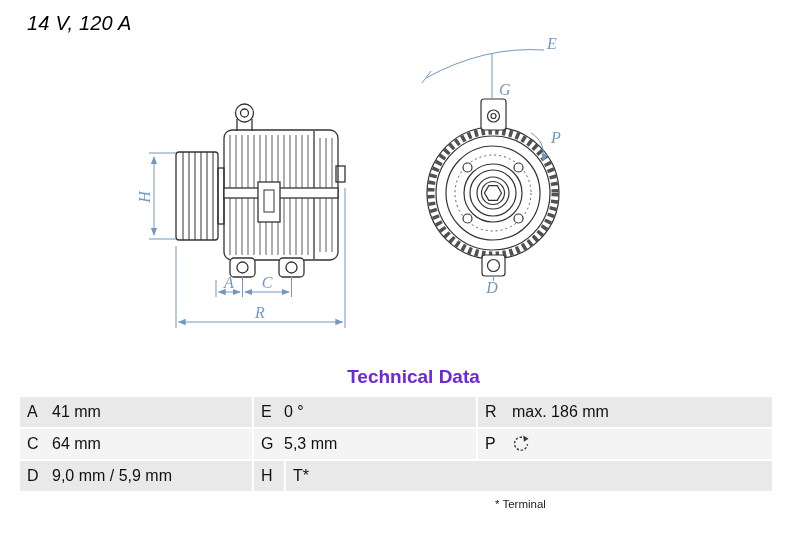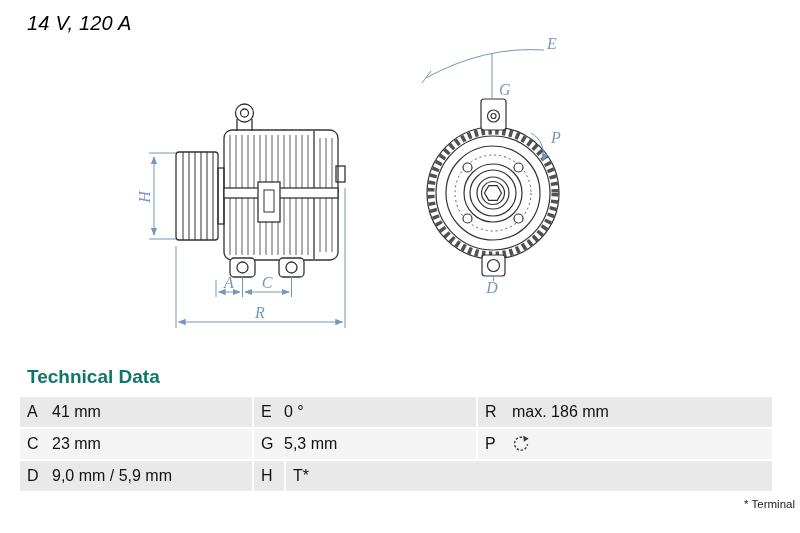--- a/index.html
+++ b/index.html
@@ -17,38 +17,39 @@
   .drawings { position: absolute; left: 0; top: 0; width: 800px; height: 350px; }
   .dimtext text {
     font-family: "Liberation Serif", serif;
     font-style: italic;
     font-size: 16px;
     fill: #7597bd;
     stroke: none;
   }
   .tech { position: absolute; left: 0; top: 362px; width: 800px; }
   .tech-title {
-    font-size: 19px; font-weight: bold; color: #0f766e;
+    font-size: 19px; font-weight: bold; color: #6d28d9;
     margin: 4px 0 9px 27px;
+    text-align: center;
   }
   .ttable { margin: 0 28px 0 20px; }
   .trow {
     display: grid;
     grid-template-columns: 32px 200px 32px 192px 36px auto;
     align-items: stretch;
     min-height: 30px;
     margin-bottom: 2px;
     font-size: 16px;
   }
   .row-shaded { background: #e9e9e9; }
   .row-light  { background: #f4f4f4; }
   .tl, .tv { display: flex; align-items: center; }
   .tl { padding-left: 7px; }
   .sep { border-left: 2px solid #fff; }
-  .footnote { margin: 7px 5px 0 495px; font-size: 11.5px; color: #222; text-align: right; }
+  .footnote { margin: 7px 5px 0 495px; font-size: 11.5px; color: #222; }
   .rot { display: block; }
 </style>
 </head>
 <body>
 
 <div class="page">
 
   <div class="rating">14 V, 120 A</div>
 
   <div class="drawings">
@@ -155,21 +156,21 @@
         <div class="tl">A</div>
         <div class="tv">41 mm</div>
         <div class="tl sep">E</div>
         <div class="tv">0 °</div>
         <div class="tl sep">R</div>
         <div class="tv">max. 186 mm</div>
       </div>
 
       <div class="trow row-light">
         <div class="tl">C</div>
-        <div class="tv">23 mm</div>
+        <div class="tv">64 mm</div>
         <div class="tl sep">G</div>
         <div class="tv">5,3 mm</div>
         <div class="tl sep">P</div>
         <div class="tv">
           <svg class="rot" viewBox="0 0 20 20" width="18" height="18" aria-hidden="true">
             <path d="M15.2 4.6 A7.2 7.2 0 1 0 17.2 10.2" fill="none" stroke="#3a3a3a" stroke-width="1.6" stroke-dasharray="2.6 2"></path>
             <polygon points="12.6,0.6 18.4,4.1 13.2,7.4" fill="#3a3a3a"></polygon>
           </svg>
         </div>
       </div>

